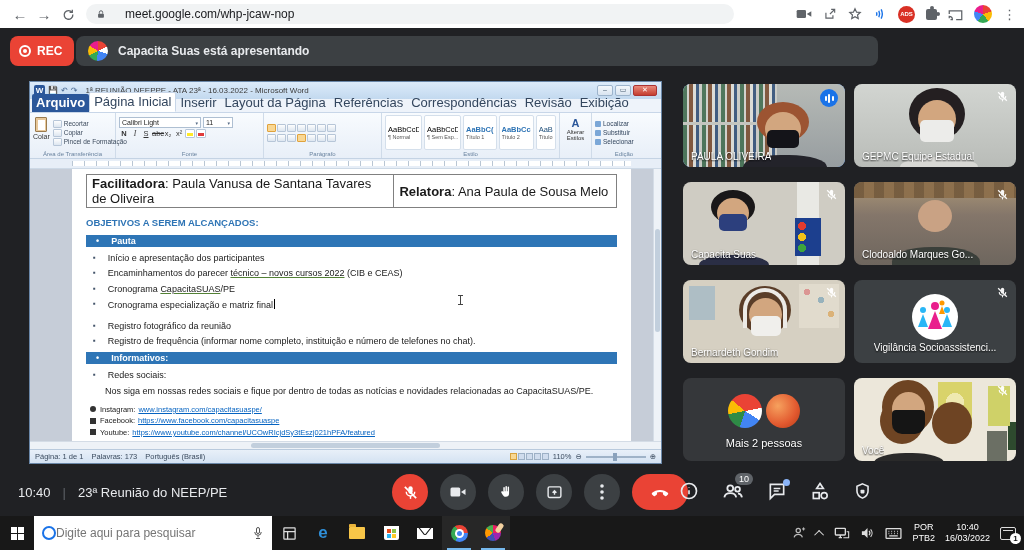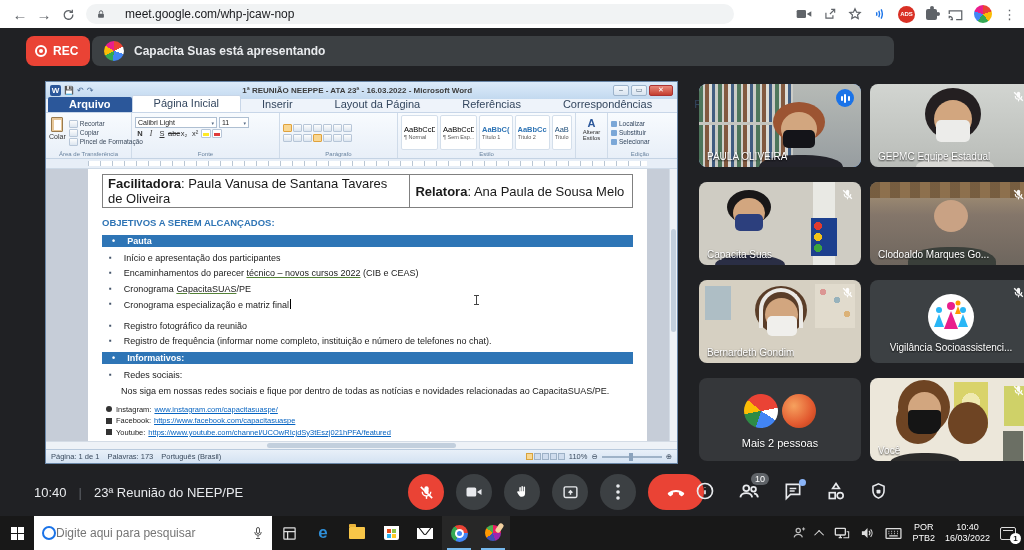--- a/index.html
+++ b/index.html
@@ -23,49 +23,49 @@
   .puzzle { position:relative; width:11px; height:11px; background:#5f6368; border-radius:2px; }
   .puzzle::before { content:""; position:absolute; top:-3px; left:3.5px; width:4px; height:4px;
     border-radius:50%; background:#5f6368; }
   .puzzle::after { content:""; position:absolute; right:-3px; top:3.5px; width:4px; height:4px;
     border-radius:50%; background:#5f6368; }
   .avatar-dot { width:18px; height:18px; border-radius:50%;
     background:conic-gradient(#ea4335 0 20%,#fbbc05 0 40%,#34a853 0 60%,#4285f4 0 80%,#e91e8c 0 100%); }
   .menu-dots { font-size:13px; color:#5f6368; letter-spacing:0; }
 
   
-  .meet { position:absolute; top:28px; left:16px; width:888px; height:488px; background:#202124; }
+  .meet { position:absolute; top:28px; left:0; width:888px; height:488px; background:#202124; }
   .rec-pill { position:absolute; left:10px; top:8px; height:30px; padding:0 12px 0 9px; background:#ea4335;
     border-radius:8px; display:flex; align-items:center; gap:6px; color:#fff; font-weight:bold; font-size:12px; }
   .rec-dot { width:12px; height:12px; border:2px solid #fff; border-radius:50%; position:relative; }
   .rec-dot::before { content:""; position:absolute; inset:2px; background:#fff; border-radius:50%; }
   .present-pill { position:absolute; left:76px; top:8px; right:10px; height:30px; background:#3c4043;
     border-radius:8px; display:flex; align-items:center; gap:10px; padding:0 12px; }
   .present-av { width:20px; height:20px; border-radius:50%;
     background:conic-gradient(#ea4335 0 18%,#fff 0 30%,#4285f4 0 52%,#34a853 0 68%,#fbbc05 0 84%,#e91e8c 0 100%); }
   .present-txt { color:#e8eaed; font-size:12px; font-weight:bold; }
 
   
   .word { position:absolute; left:30px; top:54px; width:631px; height:381px; background:#fff;
     box-shadow:0 0 0 1px #6a87a8; font-family:"Liberation Sans", sans-serif; }
   .w-title { height:17px; background:linear-gradient(#dcebfa,#c3d9ef); display:flex; align-items:center;
     padding:0 4px; font-size:8px; color:#3b3b3b; }
   .w-appic { width:11px; height:11px; background:#2b579a; border-radius:2px; color:#fff; font-size:8px;
     font-weight:bold; display:flex; align-items:center; justify-content:center; margin-right:3px; }
   .w-appic::before { content:"W"; }
   .qat { display:flex; gap:3px; margin-right:8px; color:#4a6a94; font-size:8px; }
   .qat i { font-style:normal; }
-  .w-title-txt { flex:1; text-align:center; white-space:nowrap; overflow:hidden;font-weight:bold; }
+  .w-title-txt { flex:1; white-space:nowrap; overflow:hidden; }
   .w-btns { display:flex; gap:2px; }
   .w-btn { width:16px; height:11px; border:1px solid #9db4cc; border-radius:2px;
     background:linear-gradient(#f4f8fc,#d9e4f0); font-size:7px; line-height:8px; text-align:center; color:#44596e; }
   .w-btn.close { width:24px; background:linear-gradient(#e98a7c,#c43e2f); color:#fff; border-color:#a33; }
   .w-tabs { height:14px; background:#eef3fa; display:flex; align-items:flex-end; padding-left:2px;
     border-bottom:1px solid #c8d6e8; }
-  .w-tab { font-size:11px; color:#33465e; padding:1px 21px 2px; white-space:nowrap; }
+  .w-tab { font-size:13px; color:#33465e; padding:1px 4px 2px; white-space:nowrap; }
   .w-tab.file { background:#2b579a; color:#fff; border-radius:2px 2px 0 0; font-weight:bold; }
   .w-tab.active { background:#fff; border:1px solid #c8d6e8; border-bottom-color:#fff; border-radius:2px 2px 0 0; }
   .ribbon { height:46px; background:linear-gradient(#f8fbfe,#e8eff8); display:flex;
     border-bottom:1px solid #c4d3e4; }
   .grp { display:flex; flex-direction:column; border-right:1px solid #cfdbe9; padding:2px 3px 0; }
   .grp-body { flex:1; display:flex; gap:3px; }
   .grp-lbl { font-size:6px; color:#69839f; text-align:center; padding:1px 0; white-space:nowrap; }
   .paste-big { width:24px; display:flex; flex-direction:column; align-items:center; font-size:7px;
     color:#333; gap:1px; padding-top:2px; }
   .clip-ic { width:12px; height:15px; background:#e8c89a; border:1px solid #9a7b4e; border-radius:1px; position:relative; }

